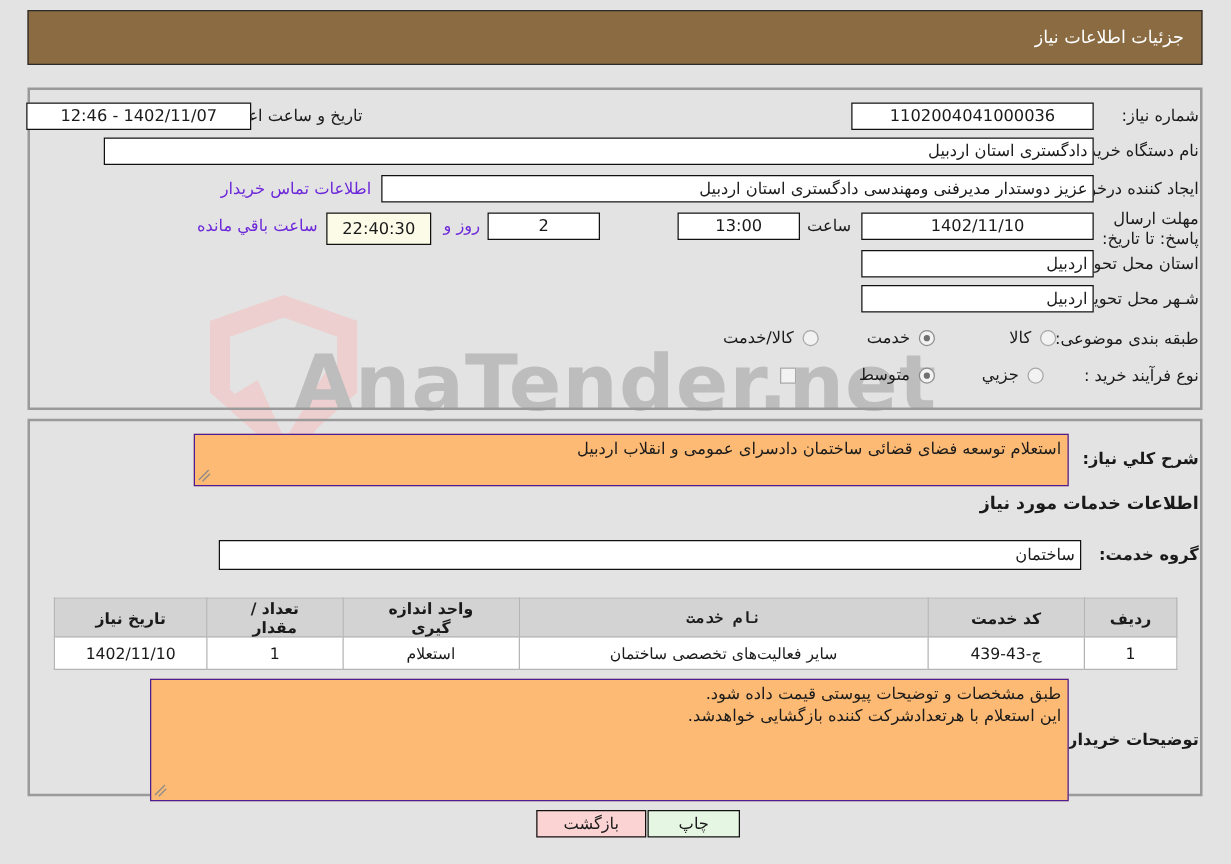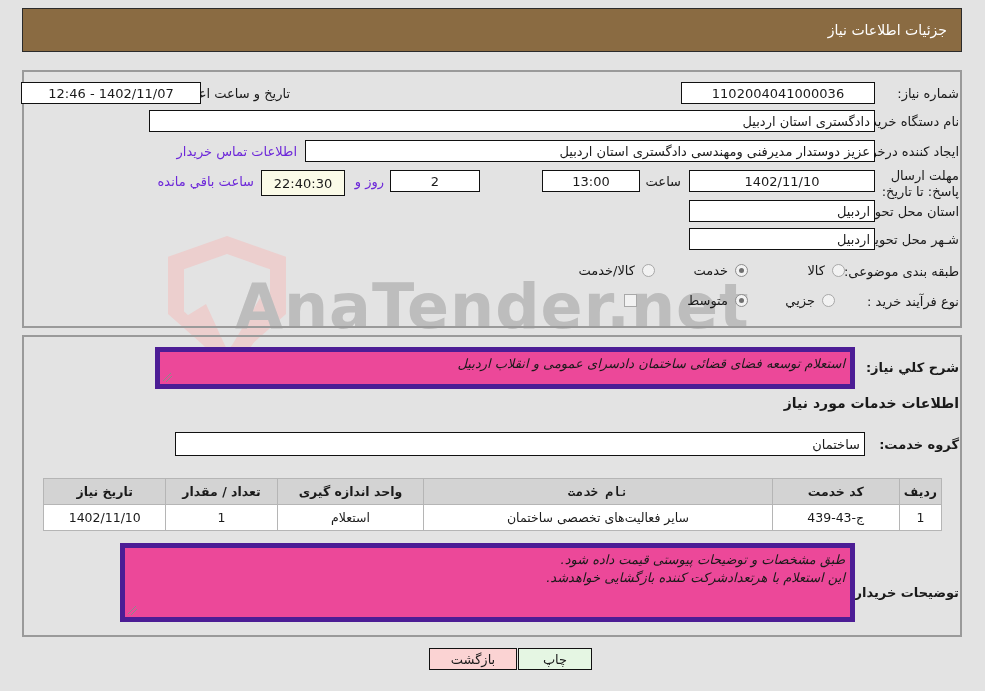--- a/index.html
+++ b/index.html
@@ -138,30 +138,29 @@
     width: 13px; height: 13px;
     border: 1px solid #a8a8a8;
     background: #f2f2f2;
     box-sizing: border-box;
     z-index: 4;
   }
 
   
   .ta {
     position: absolute;
-    background: #ec4899;
-    border: 5px solid #4c1d95;
+    background: #fdba74;
+    border: 1px solid #4c1d95;
     box-sizing: border-box;
     font-size: 13px;
     color: #1a1a1a;
     padding: 3px 5px;
     z-index: 4;
     line-height: 18px;
     overflow: hidden;
-    font-style: italic;
   }
   .resize-handle {
     position: absolute;
     left: 2px; bottom: 1px;
     width: 12px; height: 12px;
     z-index: 5;
   }
 
   
   .tbl {
@@ -170,21 +169,21 @@
     width: 899px;
     border-collapse: collapse;
     z-index: 4;
     background: #ffffff;
     font-size: 12.5px;
   }
   .tbl th, .tbl td {
     border: 1px solid #b5b5b5;
     text-align: center;
     height: 26px;
-    padding: 0 4px;
+    padding: 0 20px;
     box-sizing: border-box;
   }
   .tbl th {
     background: #d3d3d3;
     font-weight: bold;
     color: #1a1a1a;
   }
   .tbl td { background: #ffffff; }
 
   
@@ -226,21 +225,21 @@
 
   <div class="panel" id="panel-bottom"></div>
 
   <div class="lbl" style="right:26px; top:86px;">شماره نیاز:</div>
   <div class="fld center" style="right:110px; top:82px; width:194px; height:22px;">1102004041000036</div>
 
   <div class="lbl" style="right:695px; top:86px;">تاریخ و ساعت اعلان عمومي:</div>
   <div class="fld center" style="right:784px; top:82px; width:180px; height:22px;">1402/11/07 - 12:46</div>
 
   <div class="lbl" style="right:26px; top:114px;">نام دستگاه خریدار:</div>
-  <div class="fld right" style="right:110px; top:110px; width:726px; height:22px;">دادگستری استان اردبیل</div>
+  <div class="fld right" style="right:110px; top:110px; width:792px; height:22px;">دادگستری استان اردبیل</div>
 
   <div class="lbl" style="right:26px; top:144px;">ایجاد کننده درخواست:</div>
   <div class="fld right" style="right:110px; top:140px; width:570px; height:22px;">عزیز دوستدار مدیرفنی ومهندسی  دادگستری استان اردبیل</div>
   <div class="lbl blue" style="right:688px; top:144px;">اطلاعات تماس خریدار</div>
 
   <div class="lbl" style="right:26px; top:168px; width:78px; text-align:right; white-space:normal;">مهلت ارسال پاسخ: تا تاریخ:</div>
   <div class="fld center" style="right:110px; top:170px; width:186px; height:22px;">1402/11/10</div>
   <div class="lbl" style="right:304px; top:174px;">ساعت</div>
   <div class="fld center" style="right:345px; top:170px; width:98px; height:22px;">13:00</div>
   <div class="fld center" style="right:505px; top:170px; width:90px; height:22px;">2</div>
@@ -302,21 +301,21 @@
         <td>ج-43-439</td>
         <td>سایر فعالیت‌های تخصصی ساختمان</td>
         <td>استعلام</td>
         <td>1</td>
         <td>1402/11/10</td>
       </tr>
     </tbody>
   </table>
 
   <div class="lbl lbl-b" style="right:26px; top:585px;">توضیحات خریدار:</div>
-  <div class="ta" style="right:130px; top:543px; width:735px; height:79px;">
+  <div class="ta" style="right:130px; top:543px; width:735px; height:98px;">
     <div>طبق مشخصات و توضیحات پیوستی قیمت داده شود.</div>
     <div>این استعلام با هرتعدادشرکت کننده بازگشایی خواهدشد.</div>
     <span class="resize-handle">
       <svg width="12" height="12" viewBox="0 0 12 12">
           <line x1="1" y1="9" x2="9" y2="1" stroke="#8a8a8a" stroke-width="1"></line>
           <line x1="4" y1="10" x2="10" y2="4" stroke="#8a8a8a" stroke-width="1"></line>
         </svg>
     </span>
   </div>
 

